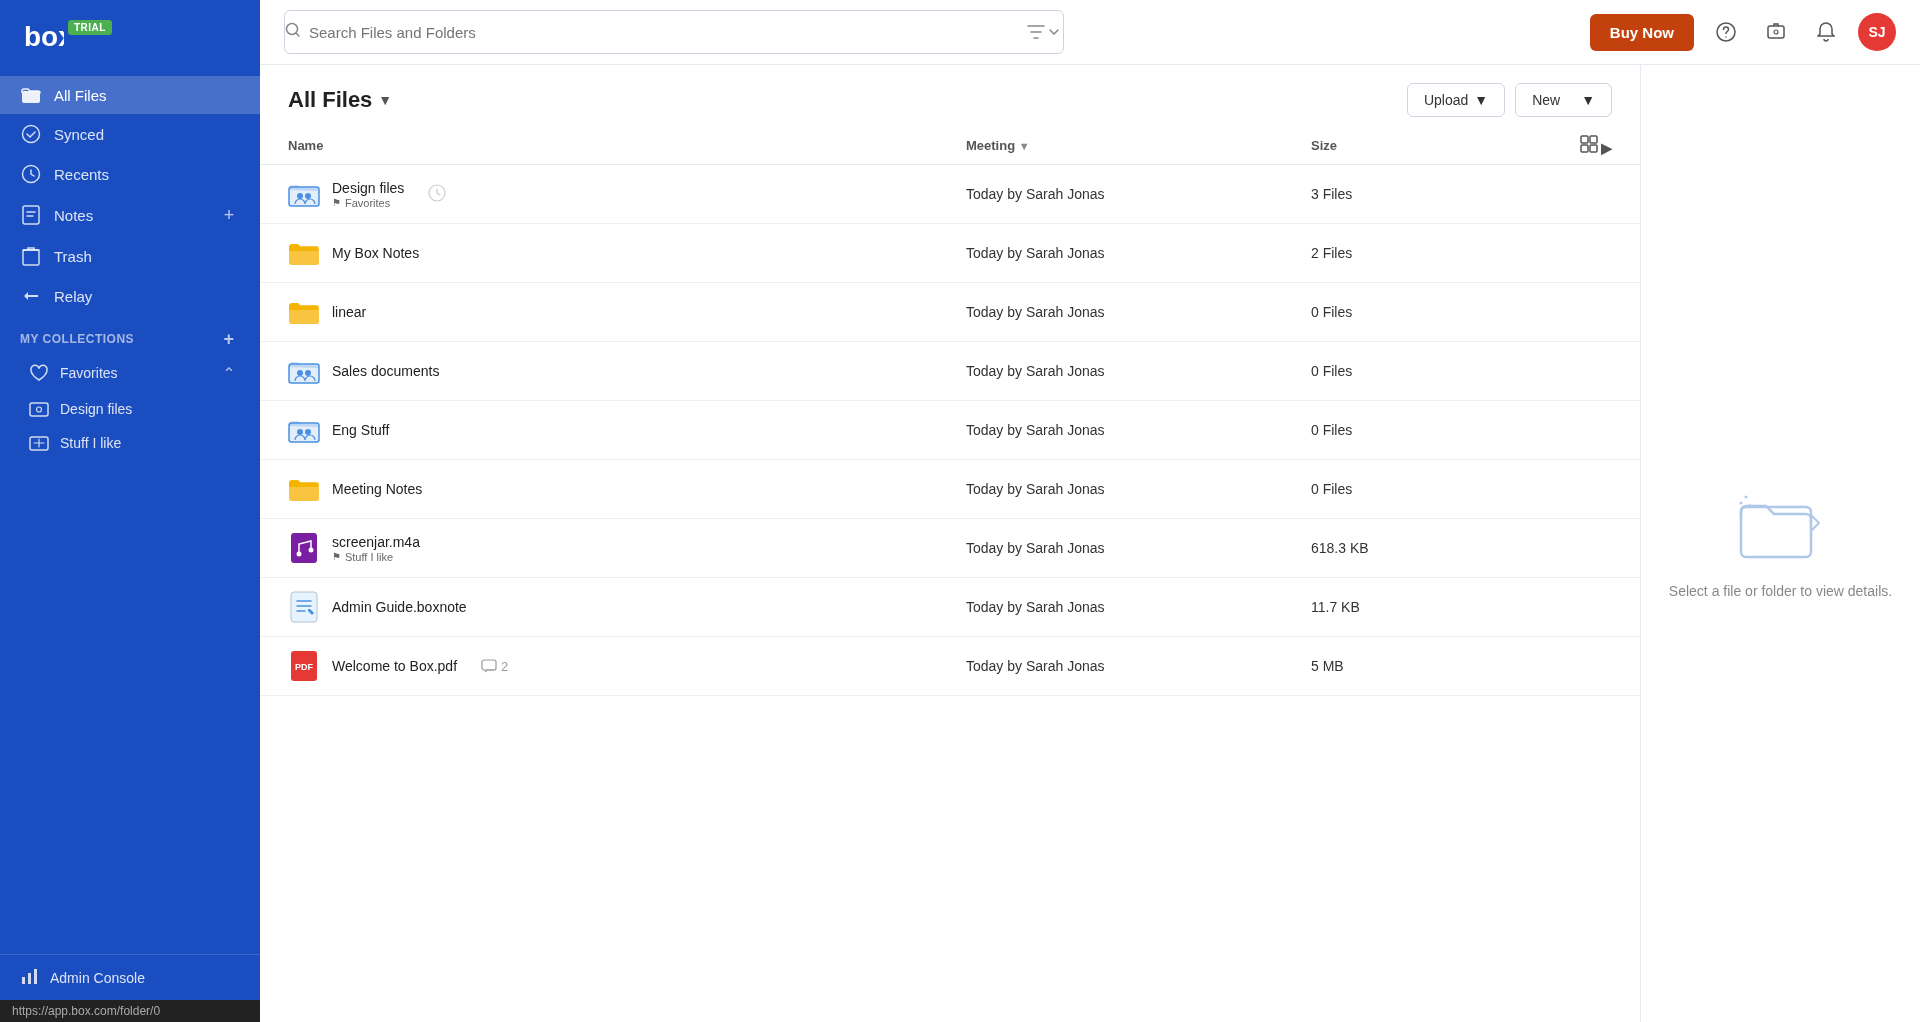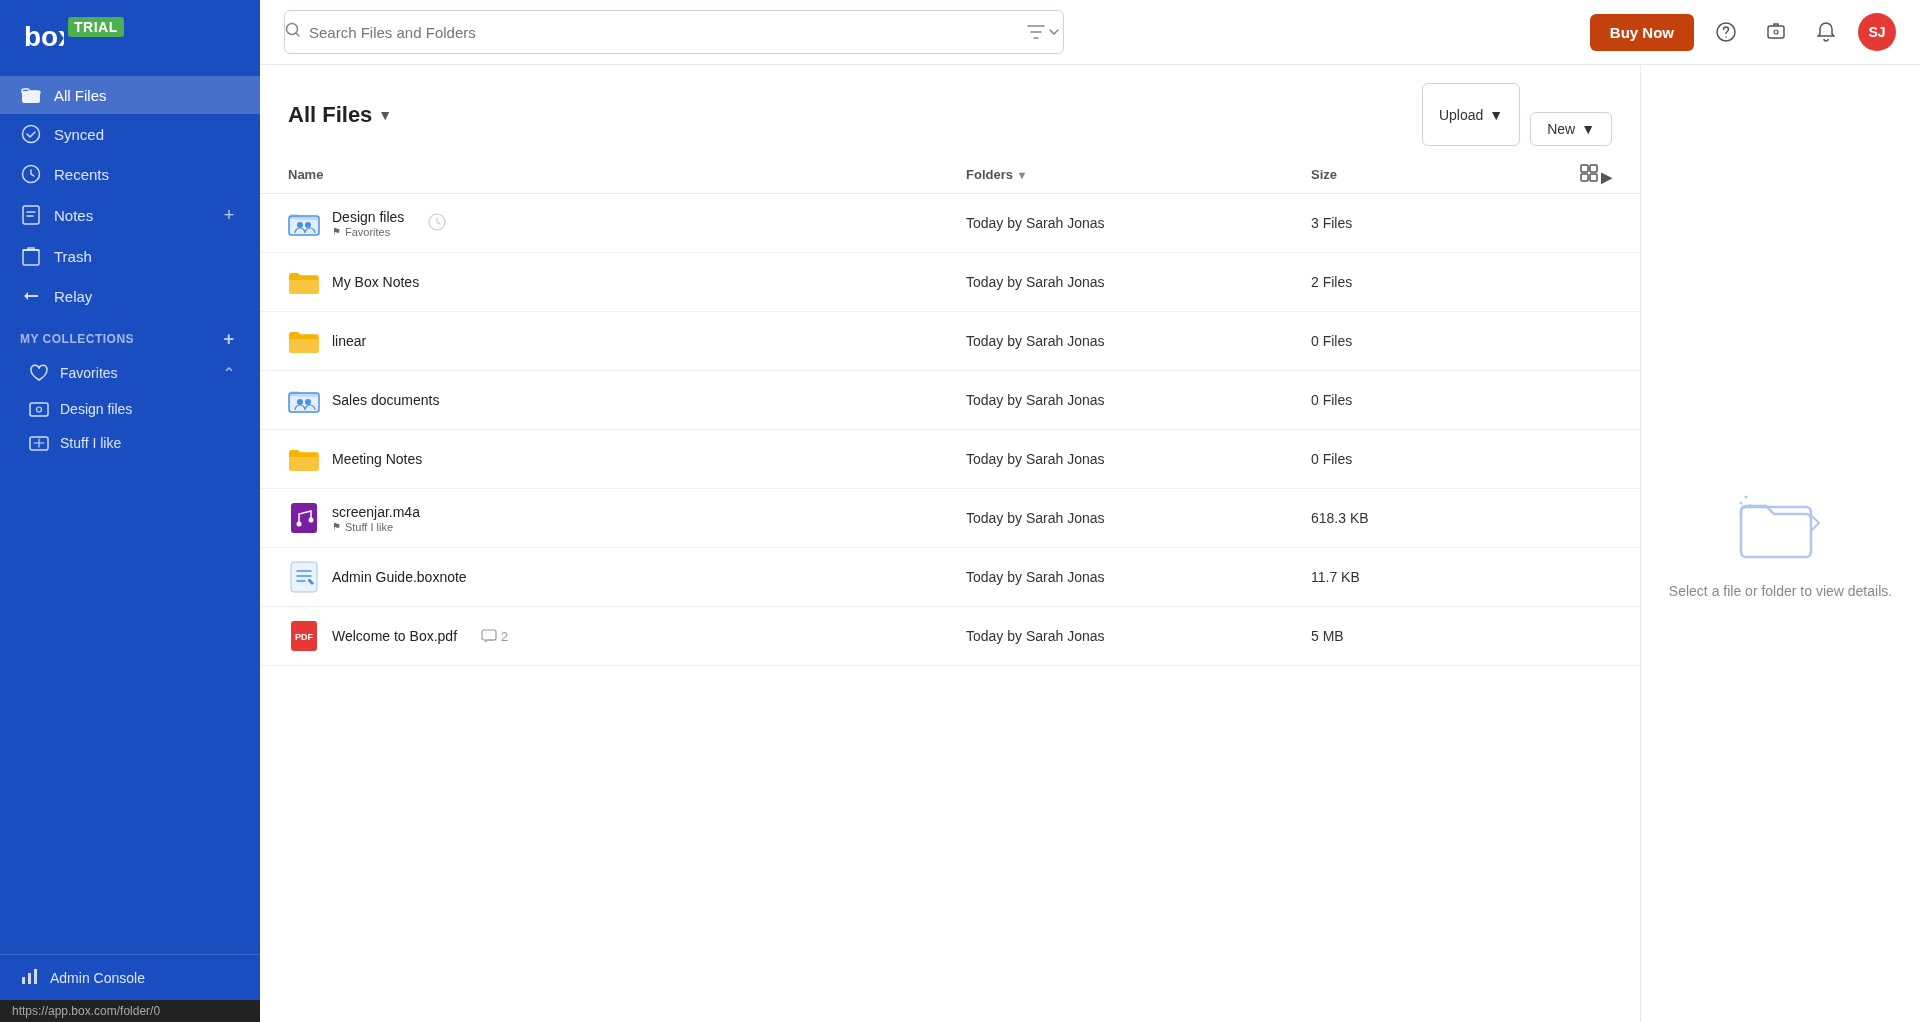--- a/index.html
+++ b/index.html
@@ -26,21 +26,21 @@
       width: 48px;
       height: 40px;
       display: flex;
       align-items: center;
       justify-content: center;
     }
     .logo-box svg { width: 40px; height: 32px; }
     .trial-badge {
       background: #4caf50;
       color: #fff;
-      font-size: 14px;
+      font-size: 10px;
       font-weight: 700;
       padding: 2px 6px;
       border-radius: 3px;
       letter-spacing: 0.5px;
       margin-left: -8px;
       margin-top: -18px;
       text-align: right;
     }
     .sidebar-nav { padding: 4px 0; flex: 1; }
     .sidebar-item {
@@ -213,21 +213,21 @@
     }
     .new-btn {
       border: 1px solid #cdd3de;
       background: #fff;
       border-radius: 6px;
       padding: 8px 16px;
       font-size: 14px;
       font-weight: 500;
       cursor: pointer;
       color: #333;
-      display: flex; align-items: flex-end; gap: 6px; margin-top: 29px;
+      display: flex; align-items: flex-end; gap: 21px;
     }
 
     
     #file-table { width: 100%; border-collapse: collapse; }
     #file-table thead tr {
       border-bottom: 1px solid #e5e9f0;
       margin-left: 22px;
     }
     #file-table thead th {
       padding: 8px 16px 8px;
@@ -473,21 +473,21 @@
         </div>
       </div>
 
       <table id="file-table">
         <thead>
           <tr>
             <th class="col-name">
               <span>Name</span>
             </th>
             <th class="col-updated">
-              <span>Folders</span>
+              <span>Meeting</span>
               <span class="sort-arrow">▼</span>
             </th>
             <th class="col-size">
               <span>Size</span>
             </th>
             <th class="col-actions">
               <span>
                 <svg width="18" height="18" viewBox="0 0 18 18" fill="none">
                     <rect x="1" y="1" width="7" height="7" rx="1" stroke="#555" stroke-width="1.5"></rect>
                     <rect x="10" y="1" width="7" height="7" rx="1" stroke="#555" stroke-width="1.5"></rect>
@@ -585,20 +585,42 @@
                 <div class="file-name-info">
                   <span class="file-name">Sales documents</span>
                 </div>
               </div>
             </td>
             <td>Today by Sarah Jonas</td>
             <td>0 Files</td>
             <td></td>
           </tr>
 
+          <tr>
+            <td>
+              <div class="file-name-cell">
+                <div class="file-icon">
+                  <svg width="32" height="28" viewBox="0 0 32 28" fill="none">
+                      <rect x="1" y="7" width="30" height="19" rx="2.5" fill="#4a90e2" opacity="0.15"></rect>
+                      <rect x="1" y="7" width="30" height="19" rx="2.5" stroke="#4a90e2" stroke-width="1.5"></rect>
+                      <path d="M1 10V8a3 3 0 013-3h6l3 3h14a3 3 0 013 3" fill="#4a90e2" opacity="0.25"></path>
+                      <circle cx="12" cy="16" r="3" fill="#4a90e2"></circle>
+                      <circle cx="20" cy="16" r="3" fill="#4a90e2"></circle>
+                      <path d="M7 24a5 5 0 0110 0M17 24a5 5 0 0110 0" stroke="#4a90e2" stroke-width="1.2"></path>
+                    </svg>
+                </div>
+                <div class="file-name-info">
+                  <span class="file-name">Eng Stuff</span>
+                </div>
+              </div>
+            </td>
+            <td>Today by Sarah Jonas</td>
+            <td>0 Files</td>
+            <td></td>
+          </tr>
 
           <tr>
             <td>
               <div class="file-name-cell">
                 <div class="file-icon">
                   <svg width="32" height="28" viewBox="0 0 32 28" fill="none">
                       <rect x="1" y="7" width="30" height="19" rx="2.5" fill="#f9c440"></rect>
                       <path d="M1 10V8a3 3 0 013-3h6l3 3h14a3 3 0 013 3v1H1z" fill="#f4b400"></path>
                     </svg>
                 </div>

